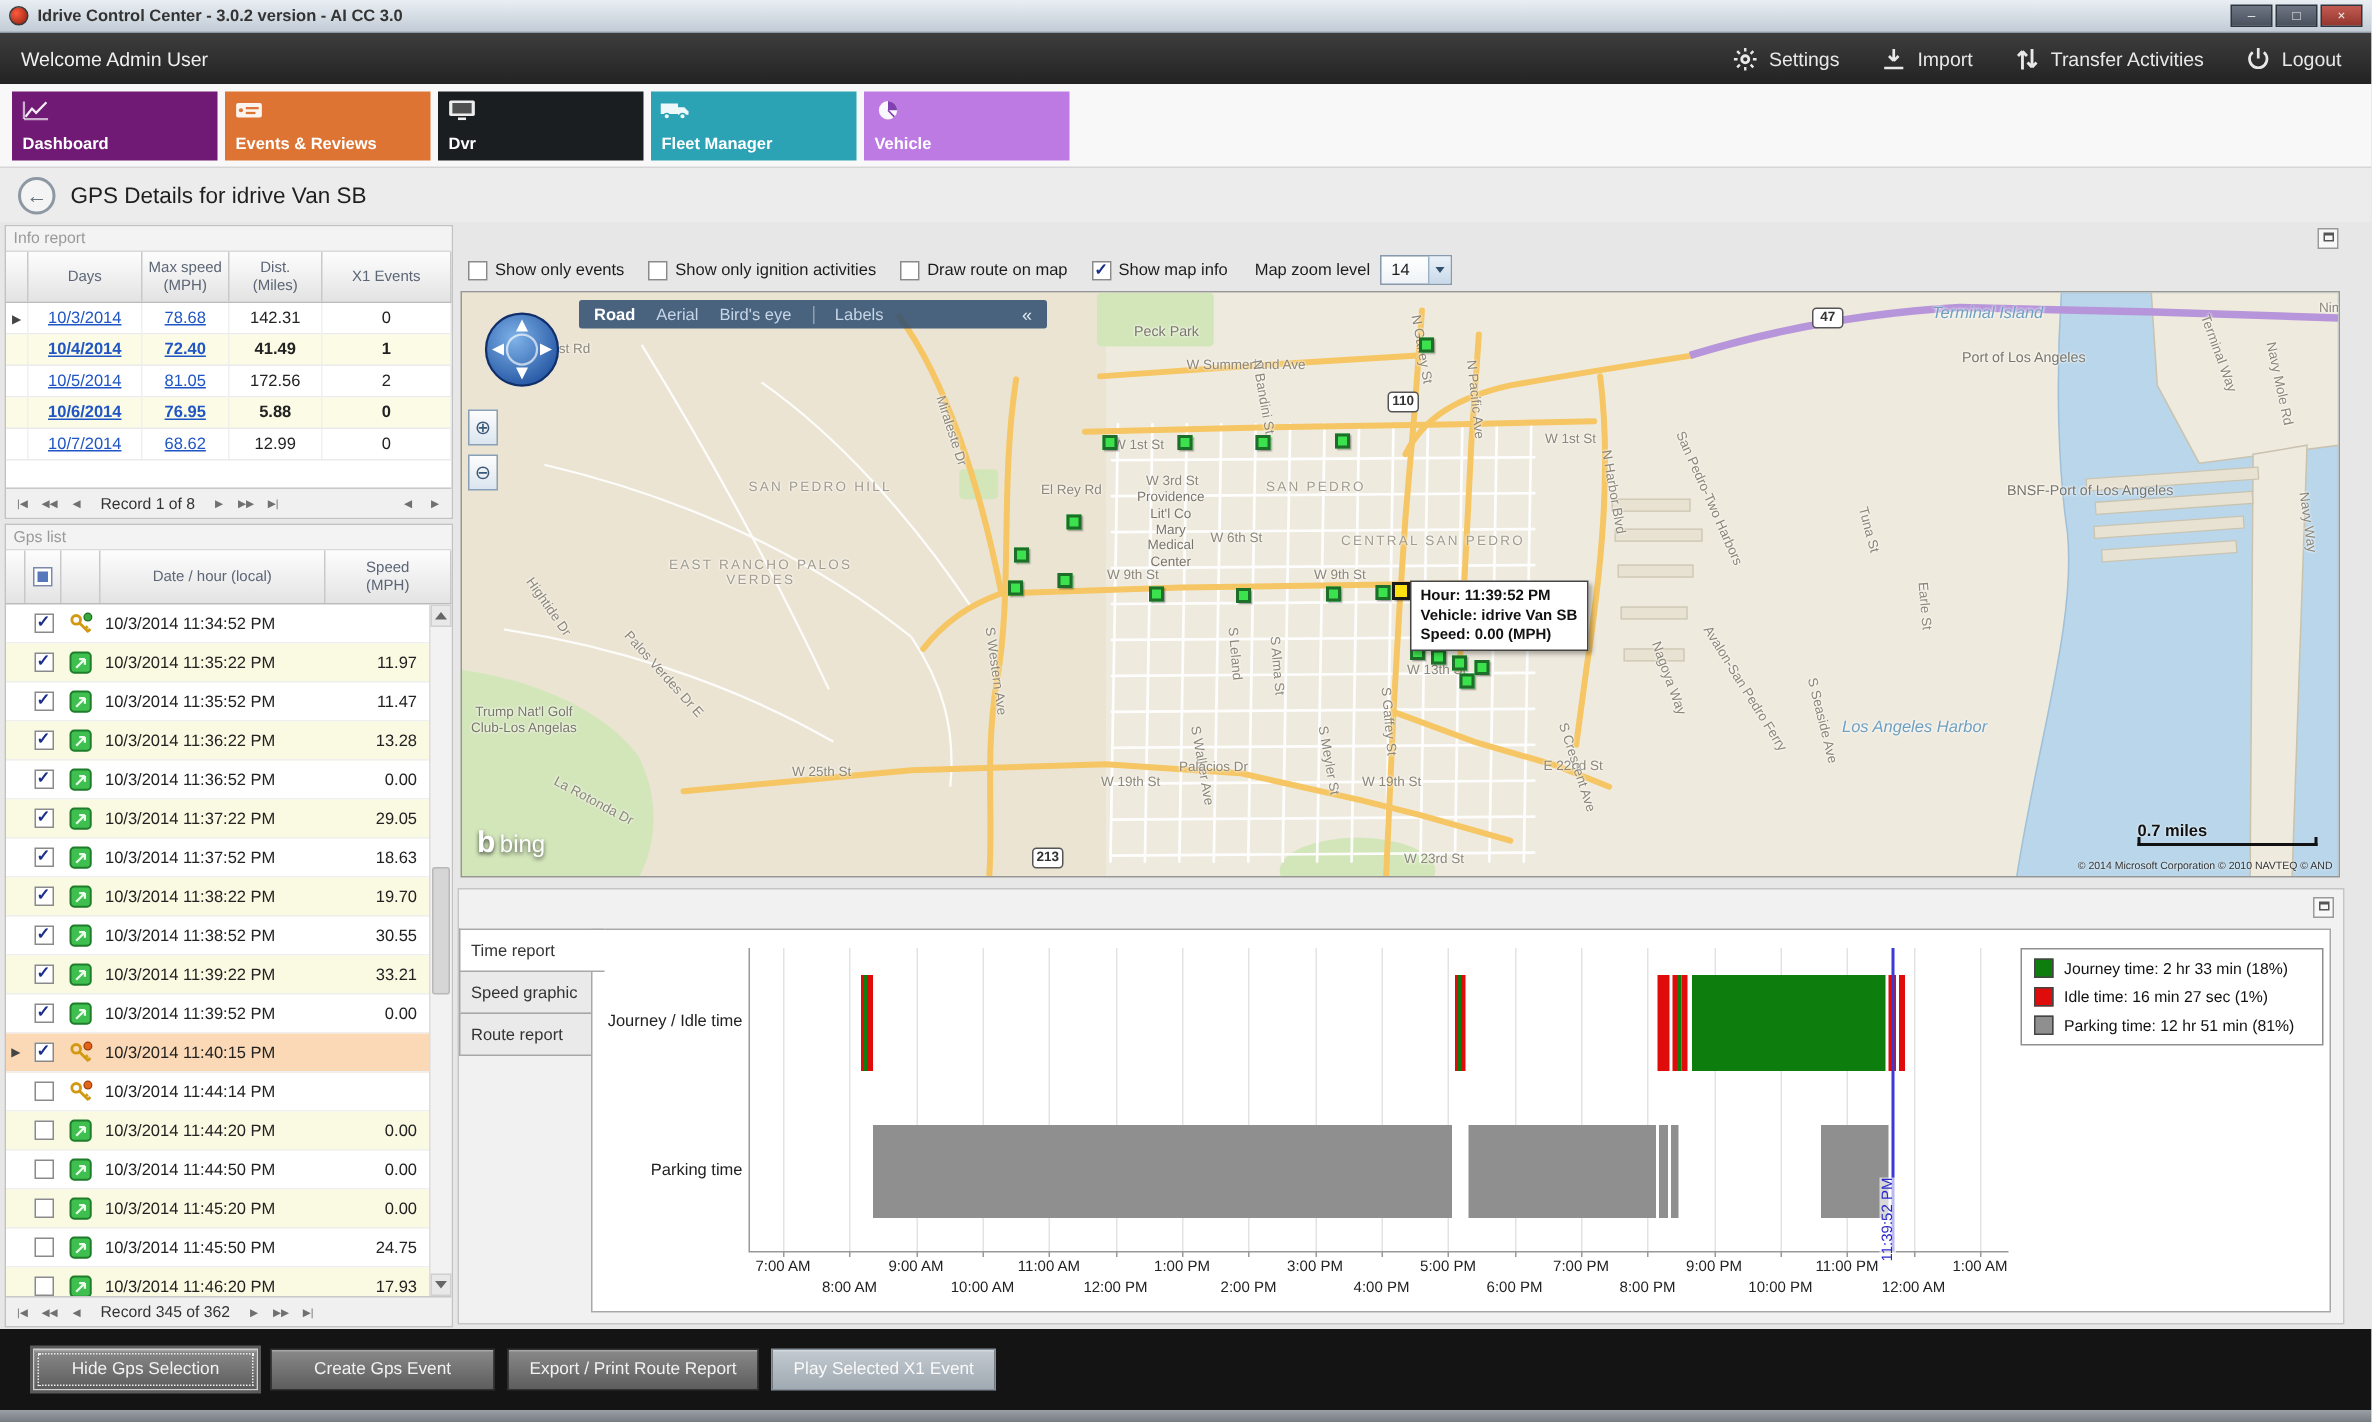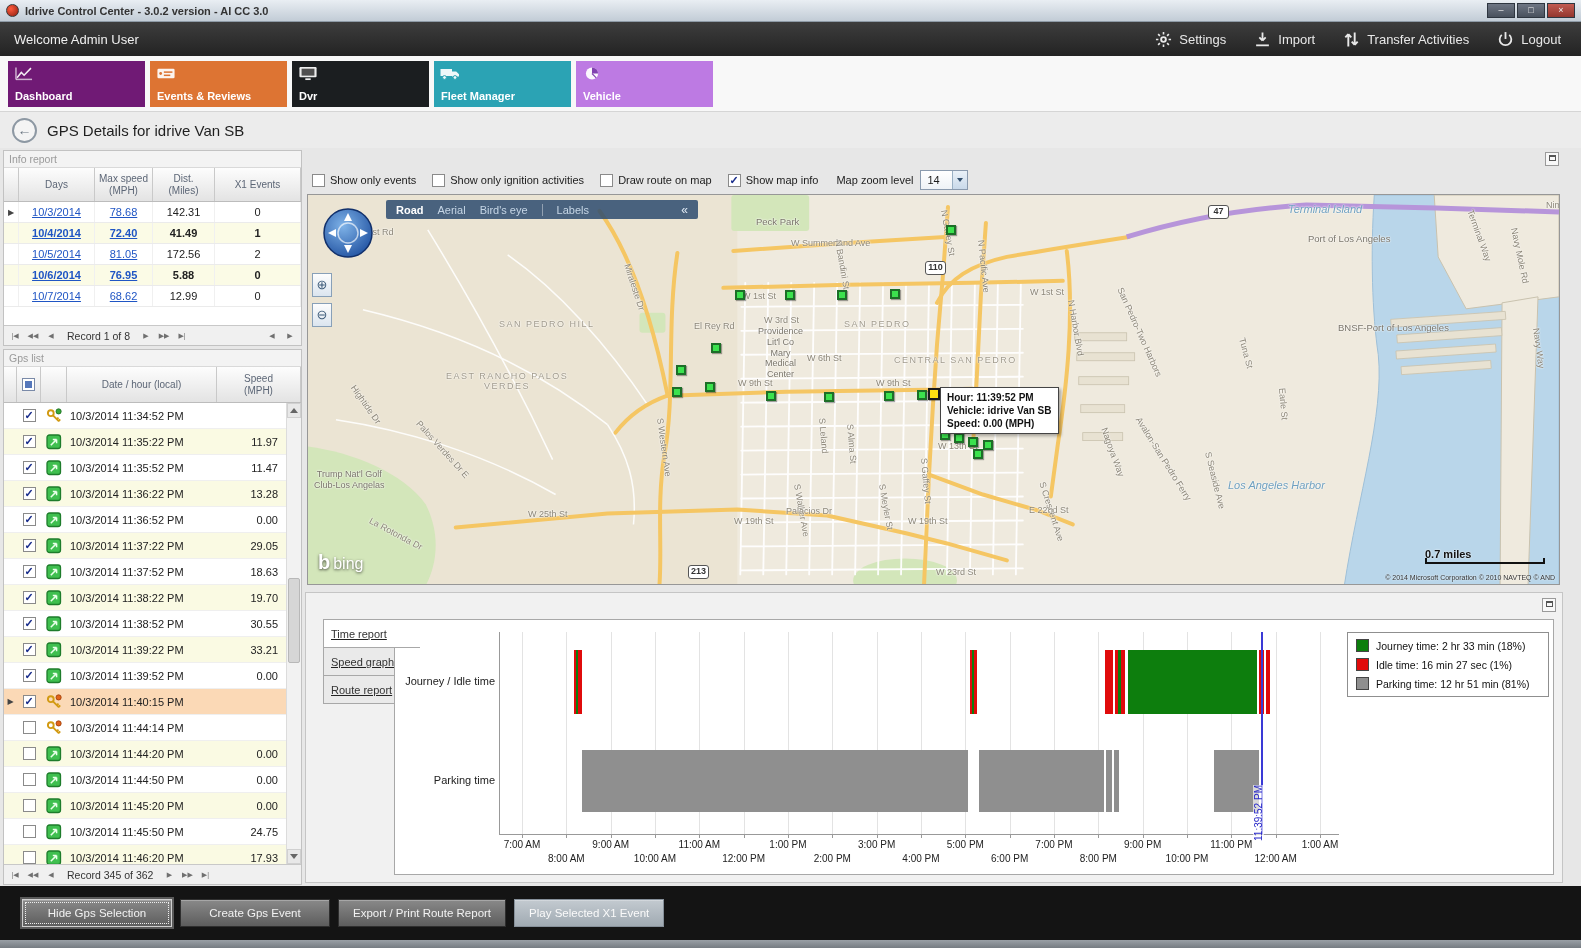--- a/index.html
+++ b/index.html
@@ -170,21 +170,21 @@
   .map-scale .bar { height:2px; background:#111; position:relative; margin-top:2px; }
   .map-scale .bar::before, .map-scale .bar::after { content:""; position:absolute; width:2px;
     height:6px; background:#111; top:-4px; }
   .map-scale .bar::before { left:0; } .map-scale .bar::after { right:0; }
   .map-copy { position:absolute; right:4px; bottom:3px; font-size:7px; color:#333;
     z-index:7; text-shadow:0 0 2px #fff; }
 
   
   .chart-panel { position:absolute; left:305px; top:592px; width:1258px; height:291px;
     background:#f1f1f1; border:1px solid #c5c5c5; }
-  .ctabs { position:absolute; left:17px; top:26px; width:96px;text-decoration:underline; }
+  .ctabs { position:absolute; left:0; top:26px; width:96px; }
   .ctab { height:29px; border:1px solid #a8a8a8; background:#eaeaea; font-size:11px;
     color:#333; display:flex; align-items:center; padding-left:7px; margin-bottom:-1px;
     position:relative; cursor:pointer; }
   .ctab.active { background:#fff; z-index:2; width:calc(100% + 1px); border-right:none; }
   .chart-box { position:absolute; left:88px; top:26px; width:1160px; height:256px;
     background:#fff; border:1px solid #a8a8a8; }
   .caxis-y { position:absolute; width:1px; background:#999; }
   .caxis-x { position:absolute; height:1px; background:#999; }
   .cgrid { position:absolute; width:1px; background:#e3e3e3; }
   .ctickmark { position:absolute; width:1px; height:4px; background:#999; }

